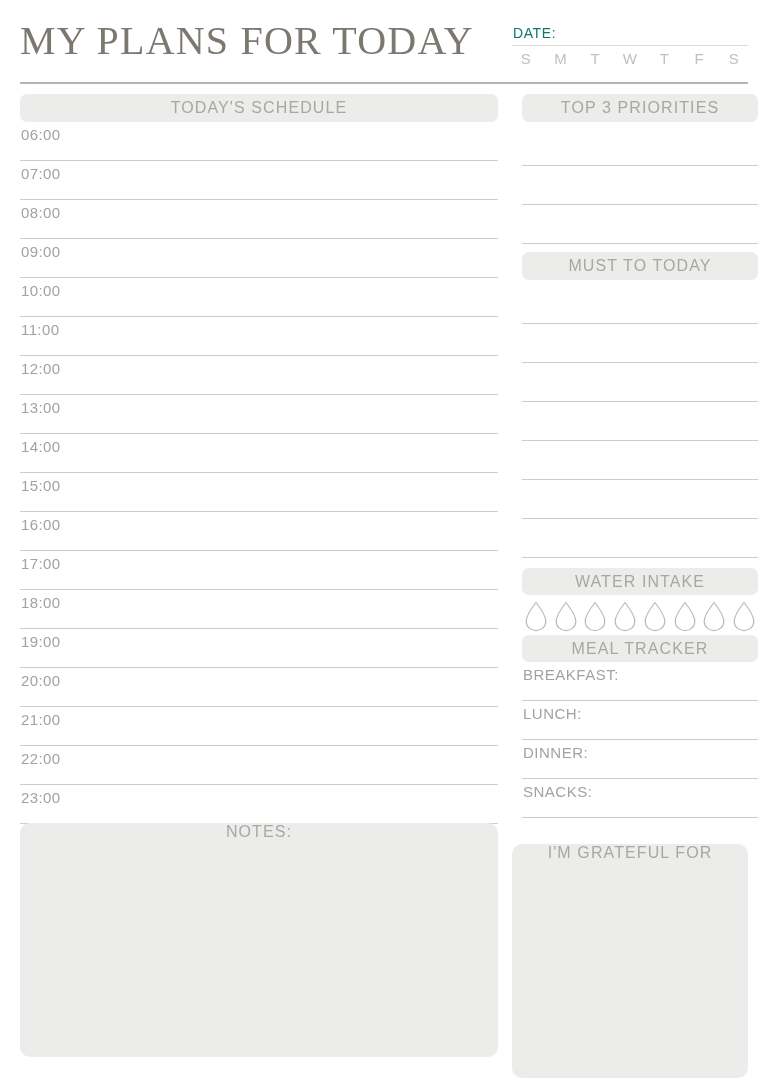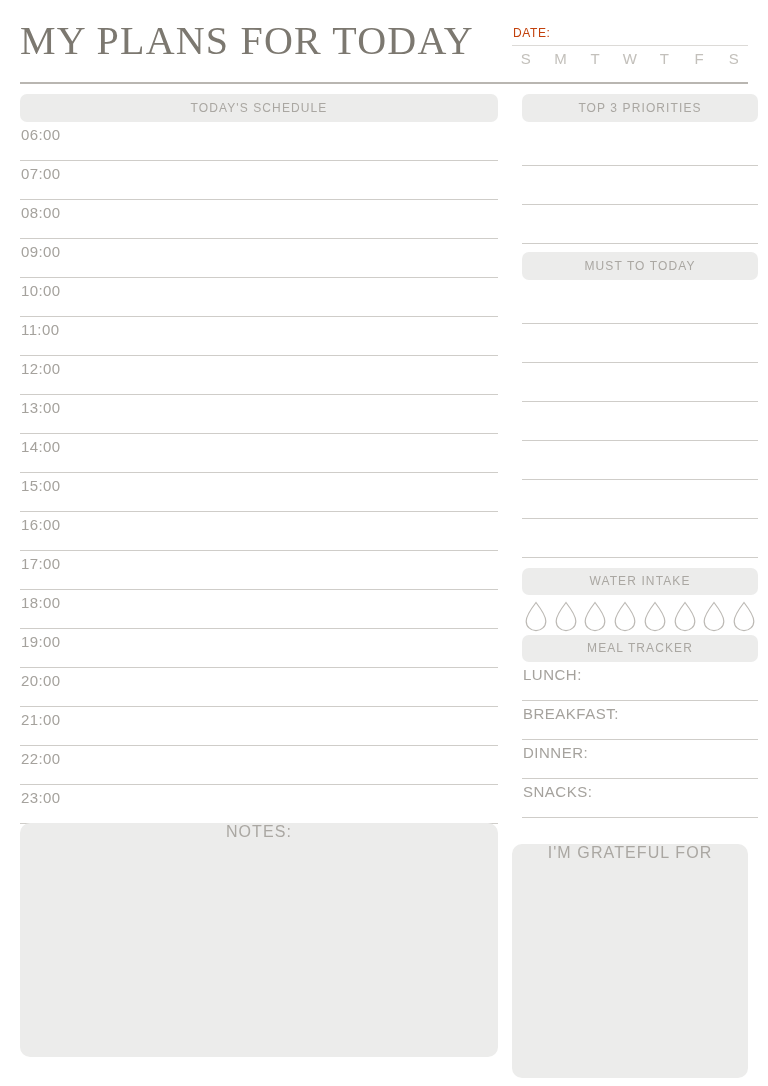--- a/index.html
+++ b/index.html
@@ -42,22 +42,22 @@
     line-height: 46px;
     white-space: nowrap;
     margin: 0;
     font-weight: 400;
   }
   .date-block {
     width: 236px;
     margin-top: 6px;
   }
   .date-label {
-    font-size: 12px;
-    color: #c2410c;
+    font-size: 14px;
+    color: #0f766e;
     letter-spacing: 0.6px;
     line-height: 18px;
     padding-left: 1px;
   }
   .date-rule {
     height: 1px;
     background: #dcdad7;
     margin-top: 3px;
     width: 236px;
   }
@@ -97,21 +97,21 @@
     width: 236px;
   }
 
   
   .pill {
     background: #ececeb;
     border-radius: 7px;
     height: 28px;
     line-height: 28px;
     text-align: center;
-    font-size: 12px;
+    font-size: 16px;
     letter-spacing: 1.1px;
     color: #aaa7a2;
   }
   .pill.narrow { height: 27px; line-height: 27px; }
 
   
   .schedule {
   }
   .sched-row {
     height: 39px;
@@ -325,24 +325,24 @@
           <path d="M12 1.5 C12 1.5 2.2 14.2 2.2 20.2 C2.2 25.6 6.6 29.6 12 29.6 C17.4 29.6 21.8 25.6 21.8 20.2 C21.8 14.2 12 1.5 12 1.5 Z" fill="none" stroke="#bcb9b4" stroke-width="1.2"></path>
         </svg>
         <svg class="drop" width="24" height="31" viewBox="0 0 24 31">
           <path d="M12 1.5 C12 1.5 2.2 14.2 2.2 20.2 C2.2 25.6 6.6 29.6 12 29.6 C17.4 29.6 21.8 25.6 21.8 20.2 C21.8 14.2 12 1.5 12 1.5 Z" fill="none" stroke="#bcb9b4" stroke-width="1.2"></path>
         </svg>
       </div>
 
     <div class="pill narrow">MEAL TRACKER</div>
     <div class="meals">
         <div class="meal-row">
+          <span class="meal-label">BREAKFAST:</span>
+        </div>
+        <div class="meal-row">
           <span class="meal-label">LUNCH:</span>
-        </div>
-        <div class="meal-row">
-          <span class="meal-label">BREAKFAST:</span>
         </div>
         <div class="meal-row">
           <span class="meal-label">DINNER:</span>
         </div>
         <div class="meal-row">
           <span class="meal-label">SNACKS:</span>
         </div>
       </div>
 
   </div>

